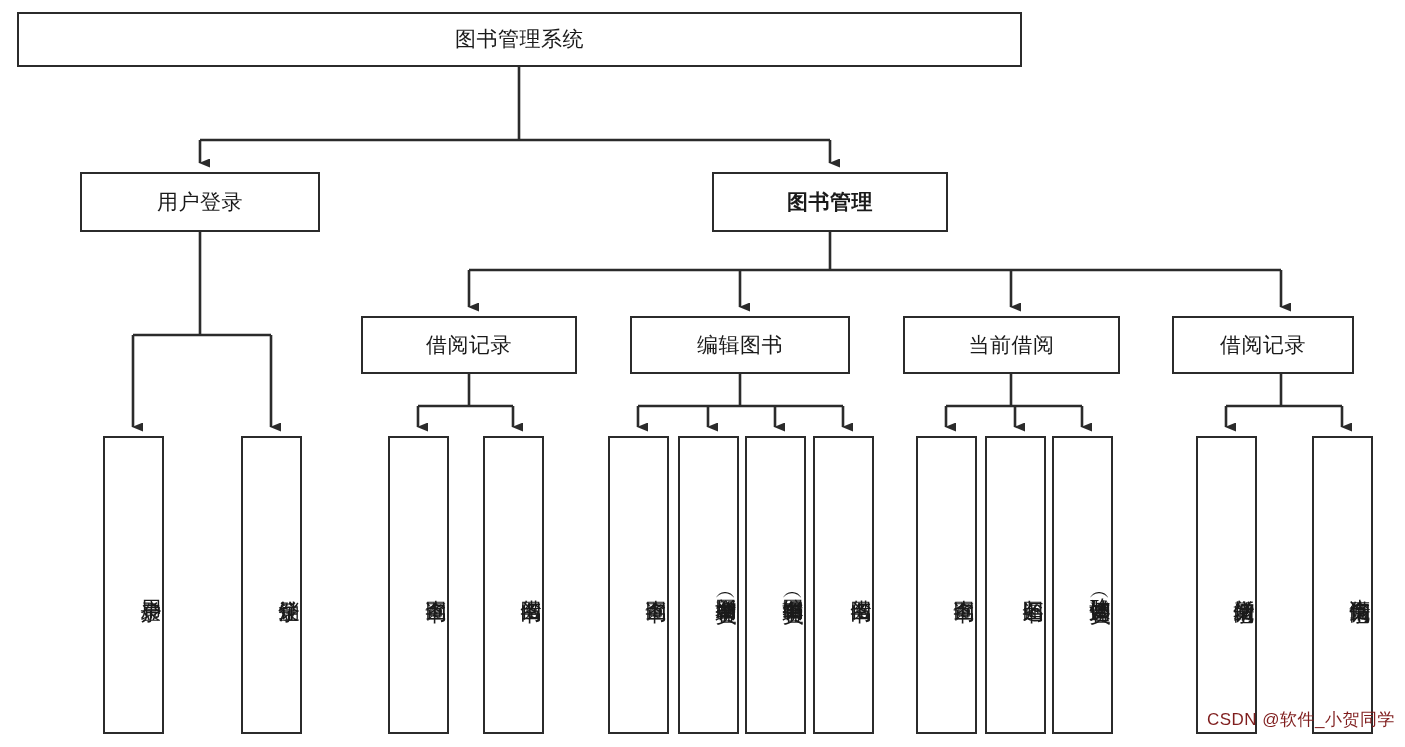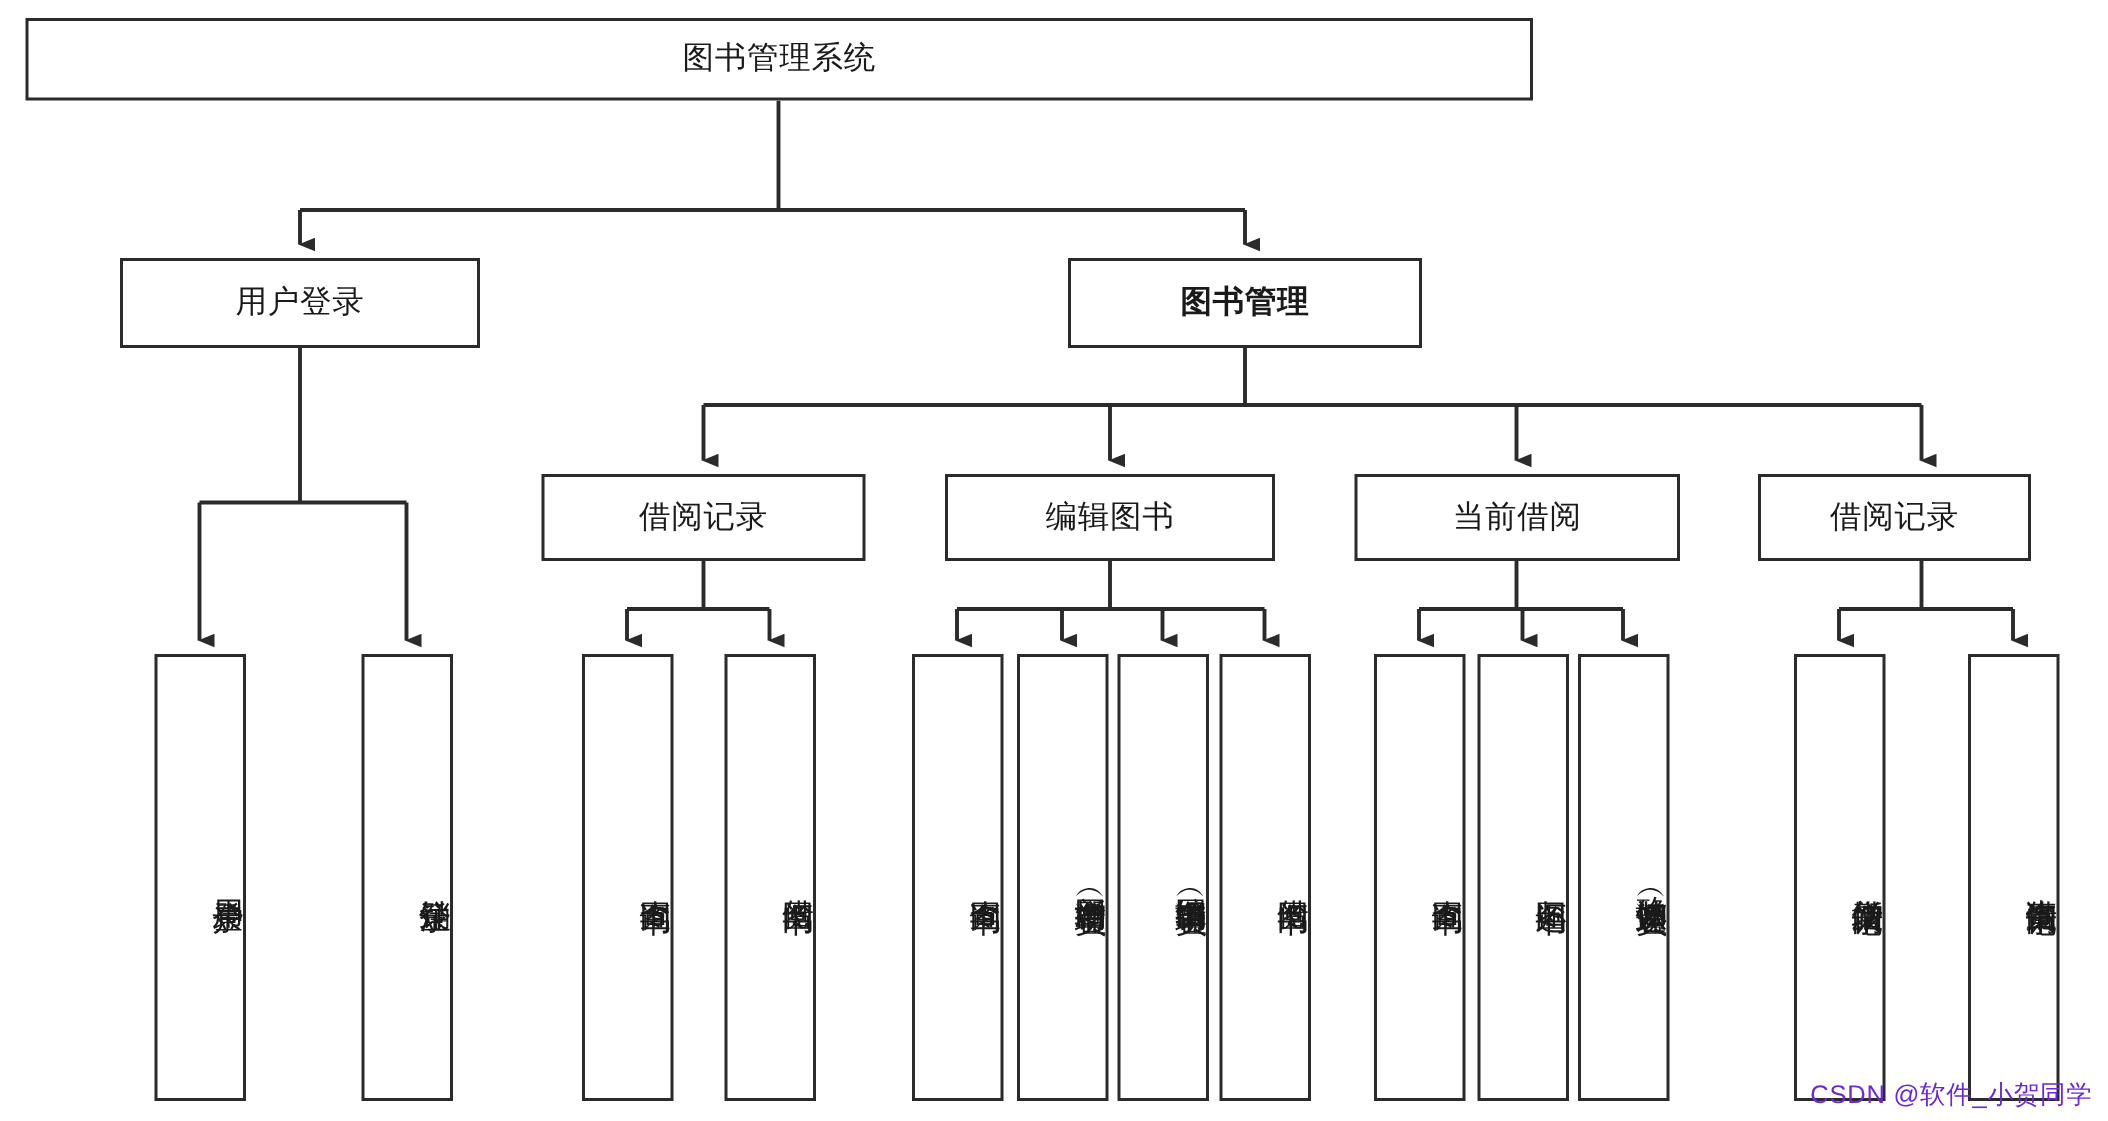--- a/index.html
+++ b/index.html
@@ -58,23 +58,23 @@
     display: block;
   }
   .node.v .lbl {
     writing-mode: vertical-rl;
     text-orientation: upright;
     white-space: normal;
   }
   #watermark {
     position: absolute;
     right: 10px;
-    bottom: 6px;
+    bottom: 16px;
     font-size: 17px;
-    color: #6d28d9;
+    color: #7f1d1d;
     letter-spacing: 0.5px;
     white-space: nowrap;
     pointer-events: none;
   }
 </style>
 </head>
 <body>
 
 <div id="canvas">
 

